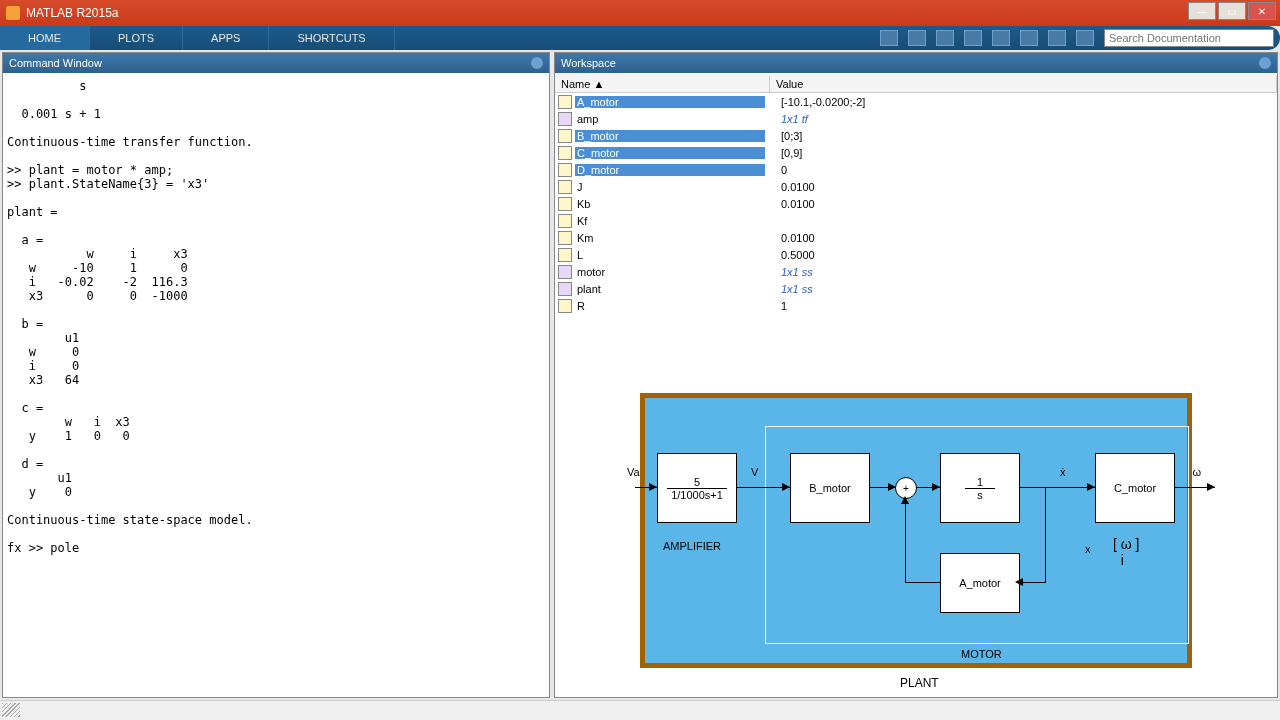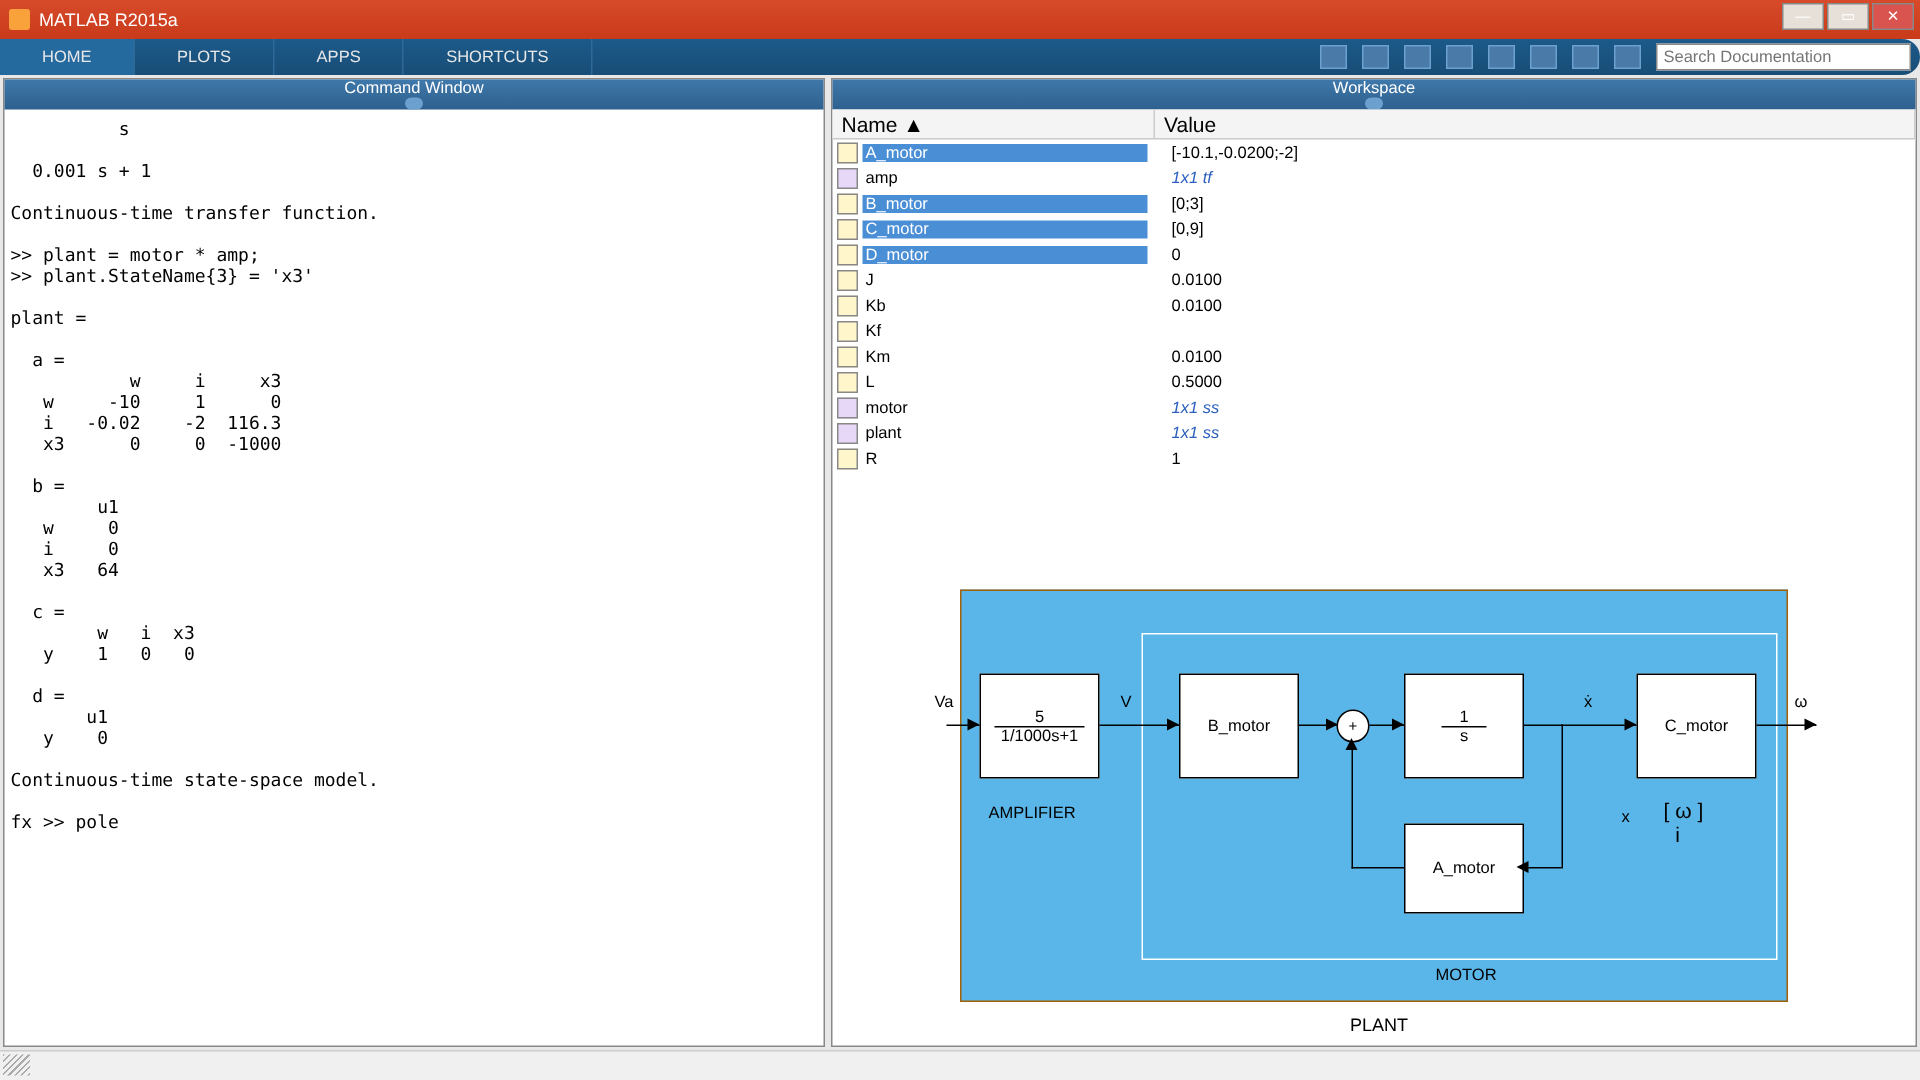--- a/index.html
+++ b/index.html
@@ -16,45 +16,45 @@
 .toolstrip { height:24px; background:linear-gradient(#1c5a8a,#184d76); display:flex; align-items:center;border-radius:12px; }
 .tab { color:#e8e8e8; font-size:11px; padding:0 28px; height:100%; display:flex; align-items:center; cursor:pointer; border-right:1px solid #2d6a9a; }
 .tab.active { background:#256a9e; }
 .tsright { margin-left:auto; display:flex; align-items:center; gap:10px; padding:0 6px; }
 .tsicon { width:18px; height:16px; background:#4a7ba8; border:1px solid #6ba0cf; }
 .searchbox { width:170px; height:18px; background:#fff; border:1px solid #888; font-size:11px; padding:0 4px; color:#888; }
 
 
 .main { display:flex; height:calc(720px - 26px - 24px - 20px); }
 .panel { display:flex; flex-direction:column; border:1px solid #888; background:#fff; margin:2px; }
-.panel-hdr { height:20px; background:linear-gradient(#3e78aa,#2e608e); color:#fff; font-size:11px; padding:0 6px; display:flex; align-items:center; justify-content:flex-start;flex-direction:column; }
+.panel-hdr { height:20px; background:linear-gradient(#3e78aa,#2e608e); color:#fff; font-size:11px; padding:0 6px; display:flex; align-items:center; justify-content:space-between; }
 .panel-hdr .hicon { width:12px; height:12px; background:#6ba0cf; border-radius:6px; }
 
 
 .cmdwin { width:548px; }
 .cmd-body { flex:1; overflow:hidden; padding:6px 4px; font-family:Consolas,monospace; font-size:12px; white-space:pre; color:#000; position:relative; }
 
 
 .workspace { flex:1; }
 .ws-body { flex:1; display:flex; flex-direction:column; }
-.ws-cols { display:flex; height:20px; background:#f4f4f4; border-bottom:1px solid #ccc; font-size:14px; }
+.ws-cols { display:flex; height:20px; background:#f4f4f4; border-bottom:1px solid #ccc; font-size:11px;align-items:flex-end; }
 .ws-col { padding:2px 6px; border-right:1px solid #ccc; }
 .ws-col.name { width:215px; }
 .ws-col.value { flex:1; }
 .ws-rows { }
 .ws-row { display:flex; height:17px; font-size:11px; align-items:center; }
 .ws-row .vicon { width:14px; height:14px; margin:0 3px; border:1px solid #888; background:#fff6cc; }
 .ws-row .vicon.struct { background:#e8d8f8; }
 .ws-row .vname { width:190px; padding-left:2px; }
 .ws-row .vname.sel { background:#4a8fd6; color:#fff; }
 .ws-row .vval { flex:1; padding-left:16px; color:#000; }
 .ws-row .vval.link { color:#2a5fbf; font-style:italic; }
 
 
-.diagram-area { position:absolute; left:640px; top:393px; width:552px; height:275px; background:#5ab6e8; border:1px solid #a16207; }
+.diagram-area { position:absolute; left:640px; top:393px; width:552px; height:275px; background:#5ab6e8; border:5px solid #a16207; }
 .motorbox { position:absolute; left:120px; top:28px; width:424px; height:218px; border:1px solid #fff; }
 .block { position:absolute; background:#fff; border:1px solid #000; font-size:11px; display:flex; flex-direction:column; align-items:center; justify-content:center; }
 .tfblock { width:80px; height:70px; }
 .line { position:absolute; background:#000; }
 .arrowr { position:absolute; width:0; height:0; border-top:4px solid transparent; border-bottom:4px solid transparent; border-left:8px solid #000; }
 .arrowl { position:absolute; width:0; height:0; border-top:4px solid transparent; border-bottom:4px solid transparent; border-right:8px solid #000; }
 .sumcircle { position:absolute; width:22px; height:22px; border:1px solid #000; border-radius:11px; background:#fff; display:flex; align-items:center; justify-content:center; font-size:10px; }
 .dlabel { position:absolute; font-size:11px; color:#000; }
 
 

